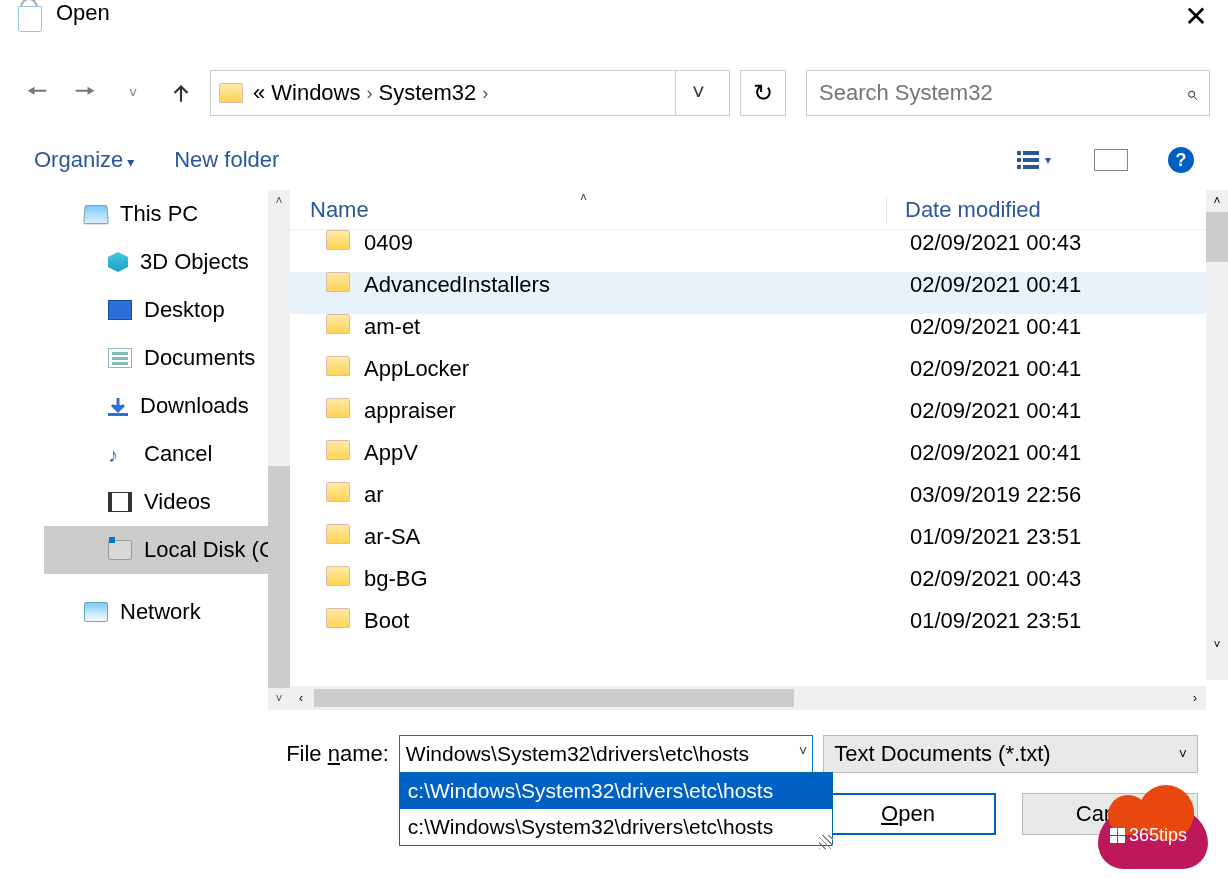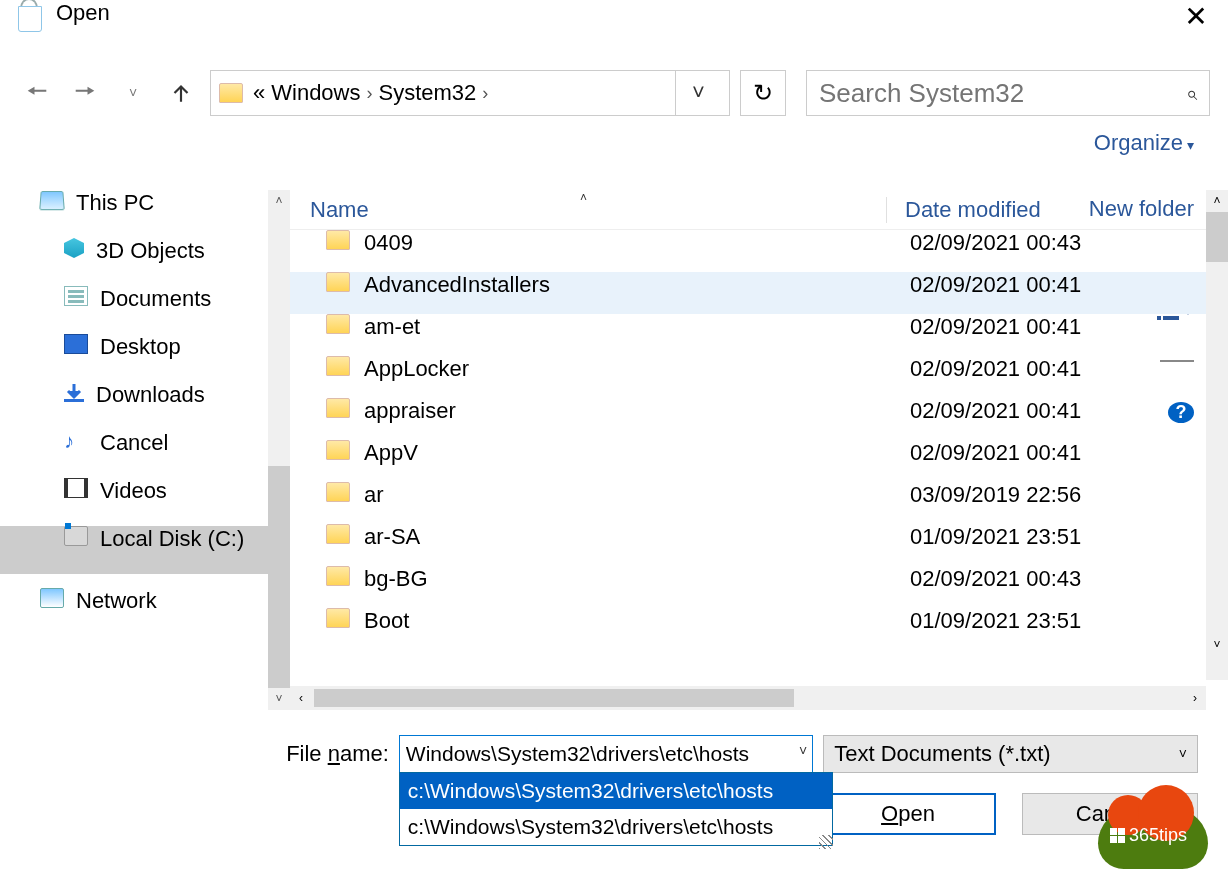--- a/index.html
+++ b/index.html
@@ -14,43 +14,43 @@
 
 .navrow { height: 74px; display:flex; align-items:center; padding: 0 18px; gap:10px; }
 .navbtn { width:38px; height:38px; display:flex; align-items:center; justify-content:center; font-size:24px; color:#777; }
 .navbtn.up svg { width:26px; height:26px; stroke:#333; fill:none; stroke-width:2; }
 .addrbar { flex:0 0 520px; height:46px; border:1px solid #ccc; display:flex; align-items:center; padding:0 8px; gap:6px; font-size:22px; color:#000; }
 .addrbar .folder-icon { width:24px; height:20px; background:linear-gradient(#ffe9a6,#ffd456); border:1px solid #dba; border-radius:2px 2px 1px 1px; margin-right:4px; }
 .crumbsep { color:#555; font-size:18px; }
 .addr-dd { margin-left:auto; width:46px; height:44px; display:flex; align-items:center; justify-content:center; border-left:1px solid #ccc; font-size:22px; color:#333; }
 .refresh { width:46px; height:46px; border:1px solid #ccc; display:flex; align-items:center; justify-content:center; font-size:24px; }
 .searchbox { margin-left:10px; flex:1; height:46px; border:1px solid #ccc; display:flex; align-items:center; padding:0 12px; }
-.searchbox input { flex:1; border:none; font-size:26px; color:#c2410c; outline:none; }
+.searchbox input { flex:1; border:none; font-size:22px; color:#c2410c; outline:none; }
 .searchbox .sicon { font-size:20px; color:#333; transform:scaleX(-1); }
 
-.toolbar { height: 60px; display:flex; align-items:flex-end; padding: 0 34px; gap:40px; font-size:22px; color:#2b579a;flex-direction:column; }
+.toolbar { height: 60px; display:flex; align-items:center; padding: 0 34px; gap:40px; font-size:22px; color:#2b579a; }
 .toolbar .orgbtn::after { content:" \25BE"; font-size:14px; }
 .toolbar .spacer { flex:1; }
 .viewbtn { width:40px; height:30px; display:flex; align-items:center; justify-content:center; position:relative; }
 .viewbtn.dd::after { content:"\25BE"; font-size:12px; color:#2b579a; margin-left:6px; }
 .viewbtn .bars { display:flex; flex-direction:column; gap:3px; }
 .viewbtn .bars span { display:flex; gap:2px; }
 .viewbtn .bars span i { width:4px; height:4px; background:#2b579a; display:block; }
 .viewbtn .bars span b { width:16px; height:4px; background:#2b579a; display:block; }
 .viewbtn.preview { width:34px; height:22px; border:1px solid #888; display:flex; }
 .viewbtn.preview .l { width:40%; background:#2b579a; }
 .helpbtn { width:26px; height:26px; border-radius:50%; background:#0061c3; color:#fff; font-size:18px; font-weight:bold; display:flex; align-items:center; justify-content:center; }
 
 .mainarea { height: 520px; display:flex; }
 .sidebar { width: 290px; position:relative; }
 .sb-scroll { position:absolute; right:0; top:0; width:22px; height:100%; background:#f0f0f0; }
 .sb-scroll .arr { height:22px; display:flex; align-items:center; justify-content:center; color:#555; font-size:12px; }
 .sb-scroll .track { height:254px; }
 .sb-scroll .thumb { height:222px; background:#ccc; }
-.sb-item { height:48px; display:flex; padding-left:40px; font-size:22px; gap:12px; }
+.sb-item { height:48px; display:flex; align-items:center; padding-left:40px; font-size:22px; gap:12px;margin-left:44px; }
 .sb-item.l2 { padding-left:64px; }
 .sb-item.selected { background:#ccc; }
 .sb-ico { width:24px; height:20px; display:inline-block; }
 .ico-pc { background:linear-gradient(#7fc7ff,#d9f0ff); border:1px solid #6aa; border-radius:2px; transform:perspective(50px) rotateX(18deg); }
 .ico-3d { background:linear-gradient(#47c6e0,#1aa1c4); width:20px; height:20px; clip-path:polygon(50% 0,100% 25%,100% 75%,50% 100%,0 75%,0 25%); }
 .ico-desktop { background:#2b6fd8; border:1px solid #1a4b99; }
 .ico-doc { background:#fff; border:1px solid #8bb; position:relative; }
 .ico-doc::before { content:""; position:absolute; left:3px; top:3px; right:3px; height:3px; background:#8bb; box-shadow:0 5px #8bb,0 10px #8bb; }
 .ico-dl { width:20px; height:20px; }
 .ico-music { color:#2b6fd8; font-size:20px; }
@@ -89,21 +89,21 @@
 .dropdown .opt.sel { background:#0061c3; color:#fff; }
 .resize-grip { position:absolute; right:-1px; bottom:-4px; width:14px; height:14px; background:repeating-linear-gradient(45deg,#888 0 1px,transparent 1px 4px); }
 .typecombo { width:388px; height:38px; background:#e8e8e8; border:1px solid #bbb; display:flex; align-items:center; padding:0 10px; font-size:22px; justify-content:space-between; }
 .typecombo .dd { font-size:14px; }
 .btn { width:176px; height:42px; border:1px solid #bbb; background:#e8e8e8; font-size:22px; display:flex; align-items:center; justify-content:center; }
 .btn.primary { border:2px solid #0061c3; background:#fff; }
 .btn u { text-decoration:underline; }
 .spacer-col { width:540px; }
 
 .logo365 { position:absolute; right:20px; bottom:24px; z-index:20; }
-.logo365 .cloud { width:110px; height:60px; background:#4d7c0f; border-radius:40px 40px 30px 30px; position:relative; }
+.logo365 .cloud { width:110px; height:60px; background:#be185d; border-radius:40px 40px 30px 30px; position:relative; }
 .logo365 .cloud::before { content:""; position:absolute; left:10px; top:-14px; width:40px; height:40px; background:#e8470f; border-radius:50%; }
 .logo365 .cloud::after { content:""; position:absolute; right:14px; top:-24px; width:56px; height:56px; background:#e8470f; border-radius:50%; }
 .logo365 .txt { position:absolute; left:12px; top:16px; color:#fff; font-size:18px; font-weight:500; z-index:2; display:flex; align-items:center; gap:2px; }
 .logo365 .sq { display:inline-grid; grid-template:repeat(2,7px)/repeat(2,7px); gap:1px; margin-right:2px; }
 .logo365 .sq i { background:#fff; }
 </style>
 </head>
 <body>
 
 <div class="titlebar">
@@ -170,26 +170,26 @@
   <div class="sidebar">
     <div class="sb-item">
         <span class="sb-ico ico-pc"></span>
         <span>This PC</span>
       </div>
     <div class="sb-item l2">
         <span class="sb-ico ico-3d"></span>
         <span>3D Objects</span>
       </div>
     <div class="sb-item l2">
+        <span class="sb-ico ico-desktop"></span>
+        <span>Desktop</span>
+      </div>
+    <div class="sb-item l2">
         <span class="sb-ico ico-doc"></span>
         <span>Documents</span>
-      </div>
-    <div class="sb-item l2">
-        <span class="sb-ico ico-desktop"></span>
-        <span>Desktop</span>
       </div>
     <div class="sb-item l2">
         <span class="sb-ico ico-dl"><svg viewBox="0 0 20 20">
             <path fill="#2b6fd8" d="M10 2 v10 M4 9 l6 6 l6 -6" stroke="#2b6fd8" stroke-width="3"></path>
             <rect y="17" width="20" height="3" fill="#2b6fd8"></rect>
           </svg></span>
         <span>Downloads</span>
       </div>
     <div class="sb-item l2">
         <span class="sb-ico ico-music">♪</span>

